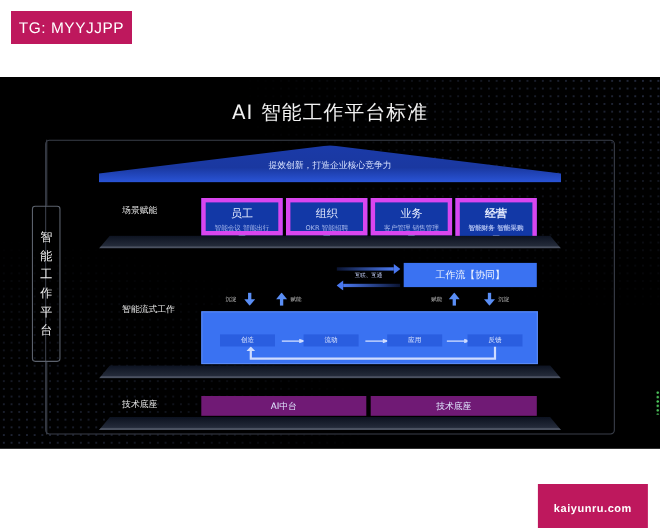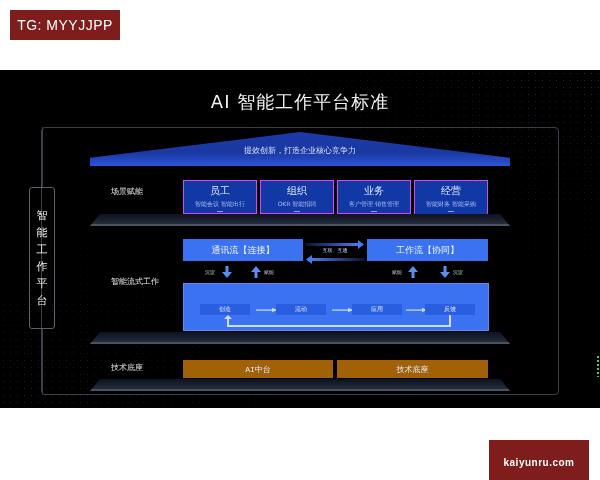--- a/index.html
+++ b/index.html
@@ -1,20 +1,20 @@
 <!DOCTYPE html>
 <html><head>
 <meta charset="utf-8">
 <style>
   * { box-sizing: border-box; margin: 0; padding: 0; }
   html, body { width: 600px; height: 480px; background: #ffffff; overflow: hidden; }
   body { position: relative; font-family: "DejaVu Sans", sans-serif; }
 
   .watermark {
-    position: absolute; background: #7f1d1d; color: #ffffff;
+    position: absolute; background: #be185d; color: #ffffff;
     font-family: "Liberation Sans", sans-serif; font-size: 14px;
     display: flex; align-items: center; justify-content: center;
     letter-spacing: 0.5px;
   }
   .wm-top { left: 10px; top: 10px; width: 110px; height: 30px; }
   .wm-bottom { left: 489px; top: 440px; width: 100px; height: 44px; font-size: 10px; font-weight: bold; }
 
   .slide {
     position: absolute; left: 0; top: 70px; width: 600px; height: 338px;
     background: #000000; overflow: hidden; padding-left: 19px;
@@ -57,21 +57,21 @@
   .shelf {
     position: absolute; left: 90px; width: 420px; height: 12px;
     background: linear-gradient(180deg, #0c1220 0%, #2a3140 100%);
     clip-path: polygon(10px 0, 410px 0, 420px 100%, 0 100%);
   }
   .shelf::after {
     content: ""; position: absolute; left: 0; right: 0; bottom: 0; height: 2px; background: #4b5261;
   }
 
   .card {
-    position: absolute; background: #1238a6; border: 1px solid #d946ef;
+    position: absolute; background: #1238a6; border: 4px solid #d946ef;
     color: #e8eeff; text-align: center;
   }
   .card .ct { font-size: 10px; margin-top: 3px; }
   .card .cs { font-size: 6px; color: #aabbee; margin-top: 2px; }
   .card .cd { width: 6px; height: 1px; background: #8aa0e0; margin: 2px auto 0; }
 
   .flow-box {
     position: absolute; background: #3a72f2; color: #eef3ff; font-size: 9px;
     display: flex; align-items: center; justify-content: center;
   }
@@ -85,22 +85,22 @@
     background: #3a72f2; border: 1px solid #5a8af5;
   }
   .k-title { position: absolute; left: 0; right: 0; top: 4px; text-align: center; color: #eef3ff; font-size: 9px; }
   .k-step {
     position: absolute; top: 20px; width: 50px; height: 11px; background: #2a5ee0;
     color: #dfe8ff; font-size: 6px; display: flex; align-items: center; justify-content: center;
   }
   .k-arrow { position: absolute; top: 24px; width: 22px; height: 4px; }
 
   .tech {
-    position: absolute; top: 360px; height: 18px; background: #a16207;
-    color: #e0e8ff; font-size: 8px; display: flex; align-items: center; justify-content: center; font-family: Liberation Mono, monospace;
+    position: absolute; top: 360px; height: 18px; background: #701a75;
+    color: #e0e8ff; font-size: 8px; display: flex; align-items: center; justify-content: center;
   }
   .green-dots { position: absolute; left: 596px; top: 355px; width: 4px; height: 22px;
     background-image: radial-gradient(#4ecb5e 1px, transparent 1.2px); background-size: 4px 4px; }
 </style>
 </head>
 <body>
 
 <div class="watermark wm-top">TG: MYYJJPP</div>
 
 <div class="slide">
@@ -132,29 +132,28 @@
   <div class="card" style="left:337px;top:110px;width:74px;height:34px;">
     <div class="ct">业务</div>
     <div class="cs">客户管理 销售管理</div>
     <div class="cd"></div>
   </div>
   <div class="card" style="left:260px;top:110px;width:74px;height:34px;">
     <div class="ct">组织</div>
     <div class="cs">OKR 智能招聘</div>
     <div class="cd"></div>
   </div>
-  <div class="card" style="left:414px;top:110px;width:74px;height:40px;">
+  <div class="card" style="left:414px;top:110px;width:74px;height:40px;font-weight:bold;">
     <div class="ct">经营</div>
     <div class="cs">智能财务 智能采购</div>
     <div class="cd"></div>
   </div>
   <div class="shelf" style="top:144px;"></div>
 
   <div class="row-label" style="top:206px;">智能流式工作</div>
-  <div class="flow-box" style="left:183px;top:169px;width:120px;height:22px;">通讯流【连接】</div>
   <div class="flow-box" style="left:367px;top:169px;width:121px;height:22px;">工作流【协同】</div>
 
   <div class="exchange" style="top:170px;">
     <svg width="58" height="24">
       <defs>
         <linearGradient id="gr" x1="0" x2="1">
             <stop offset="0" stop-color="#0a1330"></stop>
             <stop offset="1" stop-color="#4a78f0"></stop>
           </linearGradient>
         <linearGradient id="gl" x1="1" x2="0">

